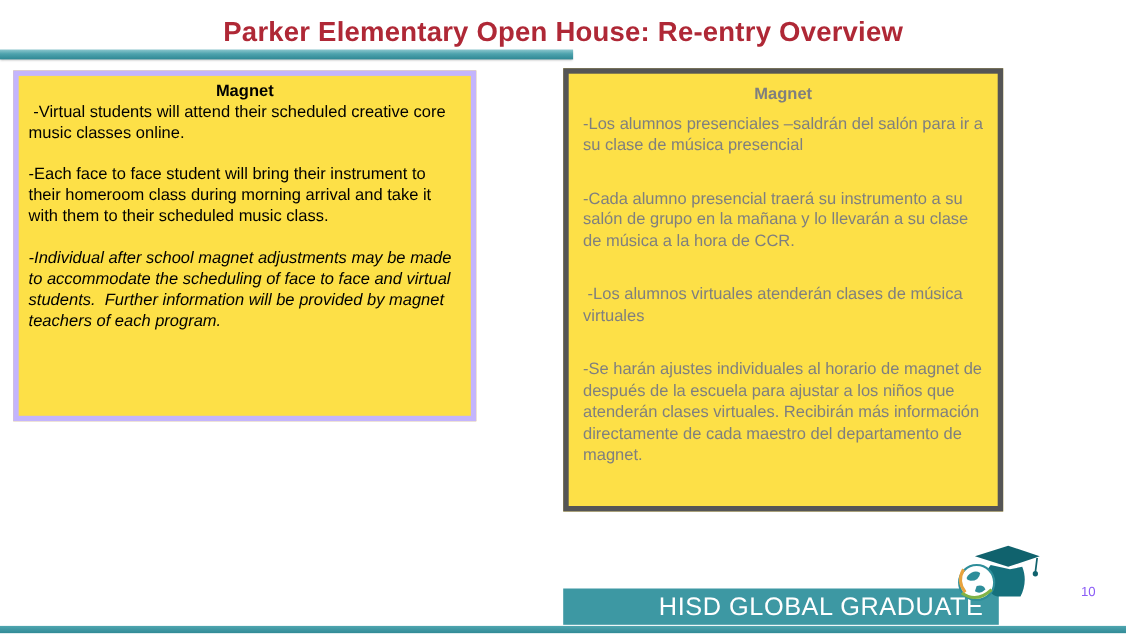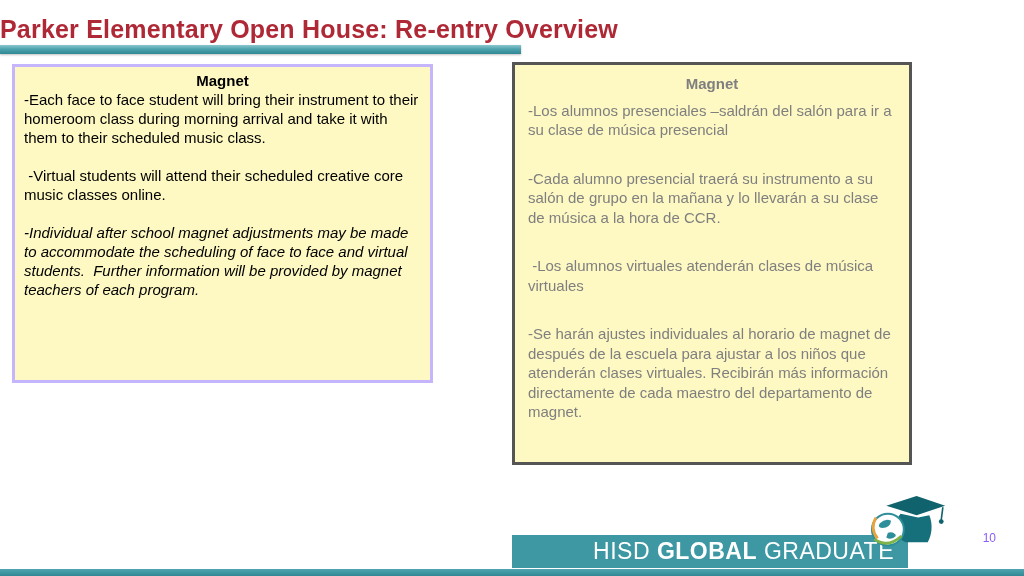--- a/index.html
+++ b/index.html
@@ -14,40 +14,41 @@
     height: 576px;
     background: #ffffff;
     overflow: hidden;
   }
   .title {
     position: absolute;
     top: 15px;
     left: 0;
     right: 0;
     margin: 0;
+    text-align: center;
     font-size: 25px;
     font-weight: 700;
     color: #AF2836;
     letter-spacing: 0.2px;
   }
   .accent-bar {
     position: absolute;
     left: 0;
     top: 45px;
     width: 521px;
     height: 9px;
     background: linear-gradient(180deg, #8CC7CE 0%, #4DA2AD 45%, #2F8894 100%);
     box-shadow: 0 1px 2px rgba(0,0,0,0.25);
   }
   .textbox {
     position: absolute;
     box-sizing: border-box;
-    border: 3px solid #c4b5fd;
+    border: 5px solid #c4b5fd;
     font-size: 15px;
-    background: #fef9c3;
+    background: #fde047;
   }
   .textbox .box-heading {
     text-align: center;
     font-weight: 700;
   }
   .textbox p {
     margin: 0;
     white-space: pre-wrap;
   }
   .box-left {
@@ -83,21 +84,21 @@
     background: #3D98A3;
     display: flex;
     align-items: center;
     justify-content: flex-end;
     padding-right: 14px;
     box-sizing: border-box;
     color: #ffffff;
     font-size: 23px;
     letter-spacing: 0.5px;
   }
-  .footer-band .brand-bold { font-weight: 700; }
+  .footer-band .brand-bold { font-weight: 400; }
   .bottom-strip {
     position: absolute;
     left: 0;
     right: 0;
     bottom: 0;
     height: 7px;
     background: linear-gradient(180deg, #4FA6B0 0%, #2F8894 100%);
   }
   .logo {
     position: absolute;
@@ -117,22 +118,22 @@
 </head>
 <body>
 
 <div class="slide">
 
   <h1 class="title">Parker Elementary Open House: Re-entry Overview</h1>
   <div class="accent-bar"></div>
 
   <div class="textbox box-left">
     <div class="box-heading">Magnet</div>
+    <p> -Virtual students will attend their scheduled creative core music classes online.</p>
     <p>-Each face to face student will bring their instrument to their homeroom class during morning arrival and take it with them to their scheduled music class.</p>
-    <p> -Virtual students will attend their scheduled creative core music classes online.</p>
     <p>-Individual after school magnet adjustments may be made to accommodate the scheduling of face to face and virtual students.  Further information will be provided by magnet teachers of each program.</p>
   </div>
 
   <div class="textbox box-right">
     <div class="box-heading">Magnet</div>
     <p>-Los alumnos presenciales –saldrán del salón para ir a su clase de música presencial</p>
     <p>-Cada alumno presencial traerá su instrumento a su salón de grupo en la mañana y lo llevarán a su clase de música a la hora de CCR.</p>
     <p> -Los alumnos virtuales atenderán clases de música virtuales</p>
     <p>-Se harán ajustes individuales al horario de magnet de después de la escuela para ajustar a los niños que atenderán clases virtuales. Recibirán más información directamente de cada maestro del departamento de magnet.</p>
   </div>

